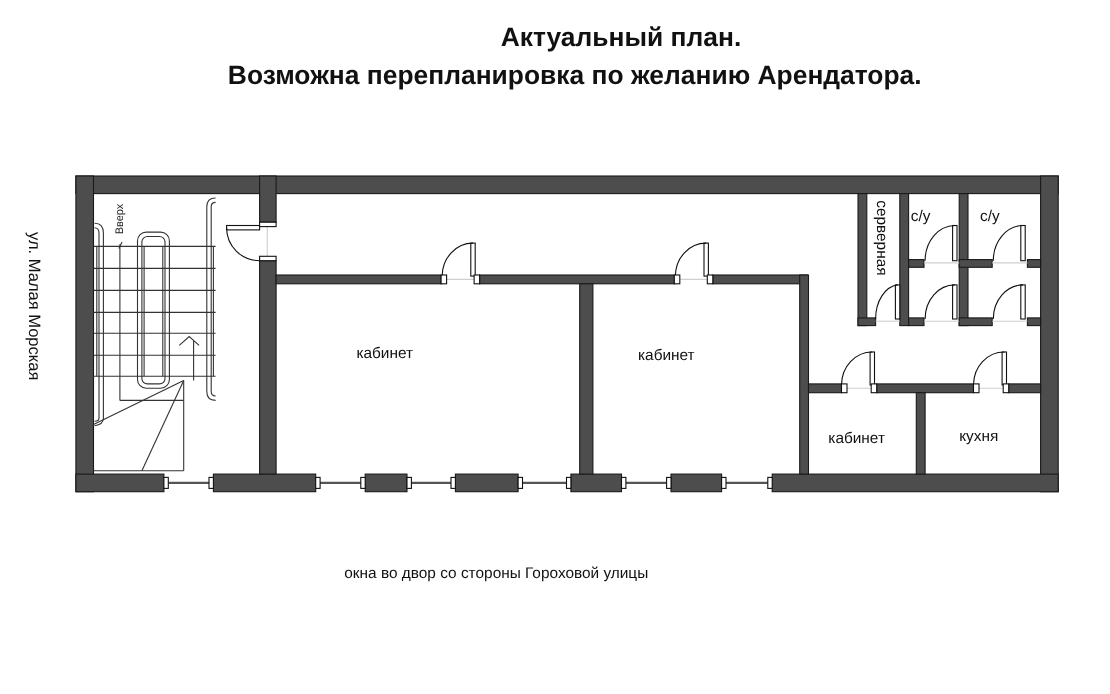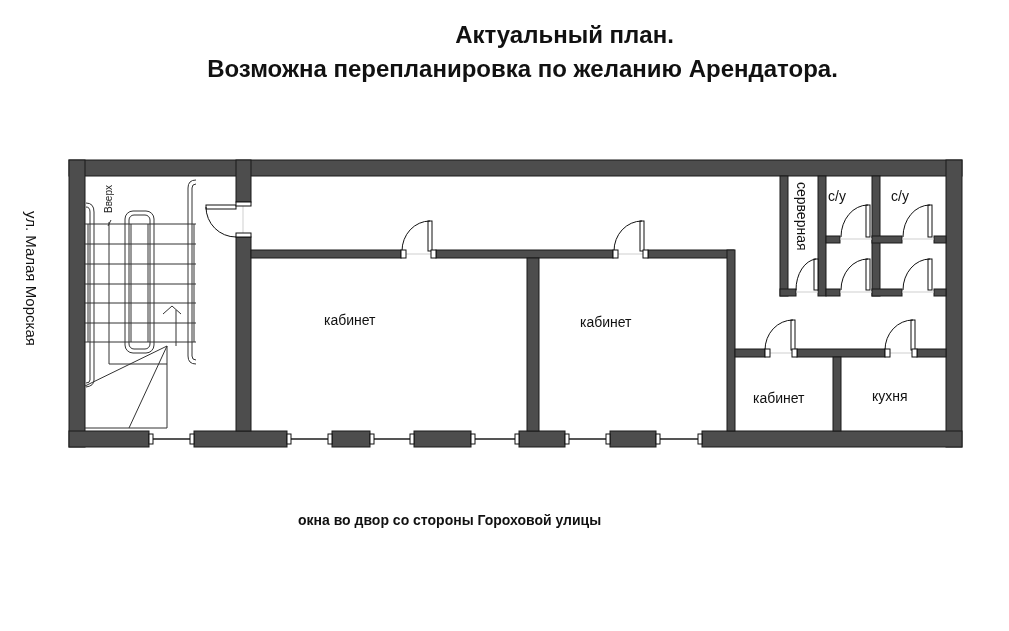--- a/index.html
+++ b/index.html
@@ -13,21 +13,21 @@
   .door-arc { fill: none; stroke: #111; stroke-width: 1; }
   .door-jamb { fill: #ffffff; stroke: #111; stroke-width: 1; }
   .door-sill { stroke: #cfcfcf; stroke-width: 1; }
   .stair { stroke: #333; stroke-width: 1; fill: none; }
   .win-glass { stroke: #555; stroke-width: 2; }
   .win-end { fill: #fff; stroke: #111; stroke-width: 1; }
   .room-label { font-family: "Liberation Sans", sans-serif; font-size: 14px; fill: #111; }
   .small-label { font-family: "Liberation Sans", sans-serif; font-size: 14px; fill: #111; }
   .tiny-label { font-family: "Liberation Sans", sans-serif; font-size: 10px; fill: #222; }
   .street-label { font-family: "Liberation Sans", sans-serif; font-size: 15px; fill: #111; }
-  .caption { position: absolute; left: 298px; top: 512px; font-size: 14px; color: #111; font-weight: bold; }
+  .caption { position: absolute; left: 313px; top: 512px; font-size: 14px; color: #111; }
 </style>
 </head>
 <body>
 
 <h1 class="title title-1">Актуальный план.</h1>
 <h2 class="title title-2">Возможна перепланировка по желанию Арендатора.</h2>
 
 <svg id="plan" width="1009" height="631" viewBox="0 0 1009 631">
 
   <g>

